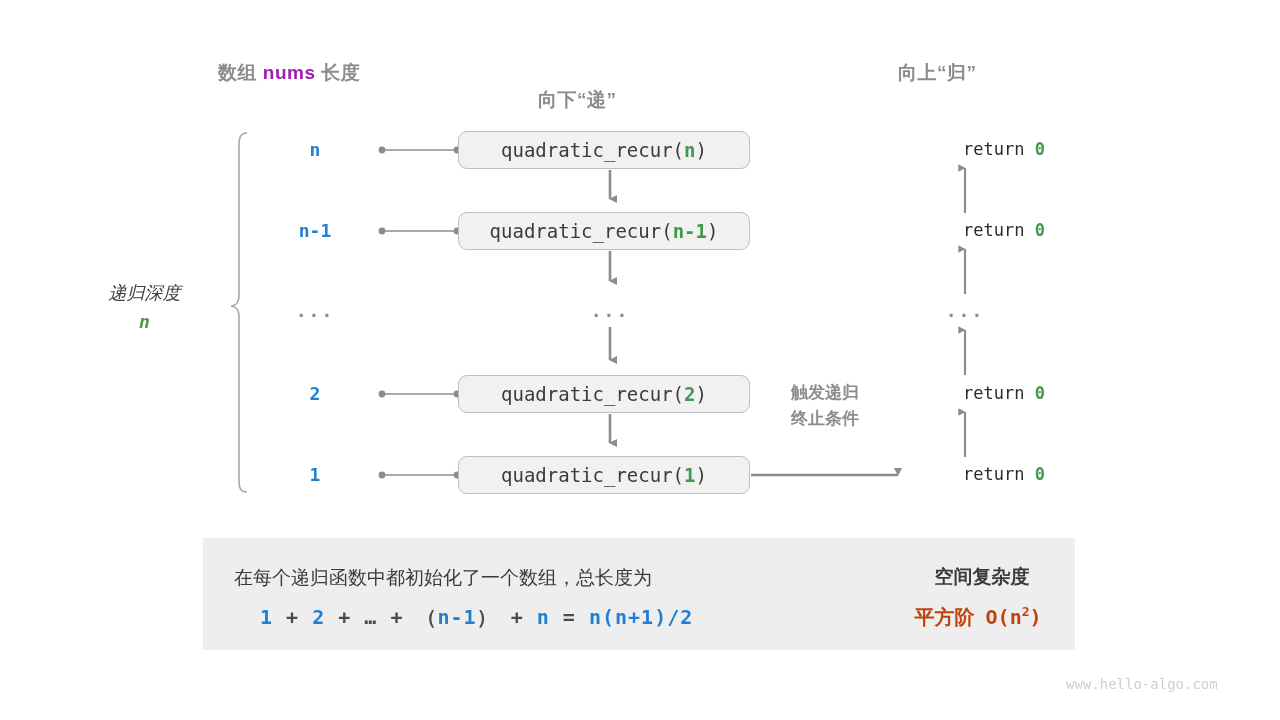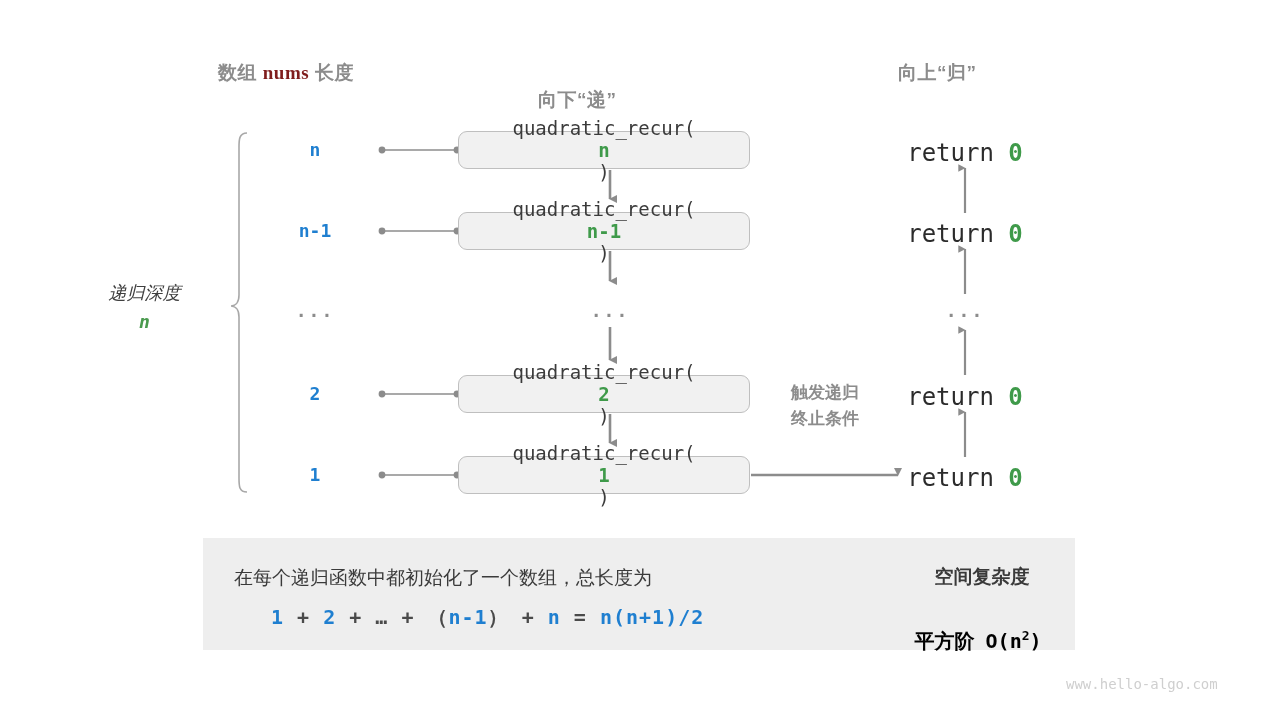--- a/index.html
+++ b/index.html
@@ -21,21 +21,21 @@
   .abs { position: absolute; }
 
   
   .col-head {
     font-size: 19px;
     font-weight: bold;
     color: #8c8c8c;
     white-space: nowrap;
     letter-spacing: 0.5px;
   }
-  .col-head .accent-blue { color: #7f1d1d; font-family: Liberation Serif, serif; }
+  .col-head .accent-blue { color: #a21caf; font-family: Liberation Sans, sans-serif; }
 
   
   .depth-label {
     font-size: 18px;
     color: #3f3f3f;
     text-align: center;
     line-height: 1.55;
     white-space: nowrap;
   }
   .depth-label .green {
@@ -70,31 +70,30 @@
     background: #f1f1f1;
     border: 1.4px solid #bfbfbf;
     border-radius: 9px;
     display: flex;
     align-items: center;
     justify-content: center;
     font-family: "DejaVu Sans Mono", monospace;
     font-size: 19px;
     color: #3b3b3b;
     white-space: nowrap;
-    flex-direction: column;
   }
   .call-box .green { color: #3f9a4a; font-weight: bold; }
 
   
   .ret-label {
     font-family: "DejaVu Sans Mono", monospace;
-    font-size: 24px;
+    font-size: 17px;
     color: #2b2b2b;
     white-space: nowrap;
-    text-align: center;
+    text-align: right;
   }
   .ret-label .green { color: #3f9a4a; font-weight: bold; }
 
   
   .note-text {
     font-size: 17px;
     font-weight: bold;
     color: #8c8c8c;
     line-height: 1.55;
     text-align: center;
@@ -124,24 +123,23 @@
   .sum-title {
     font-size: 19px;
     font-weight: bold;
     color: #3a3a3a;
     white-space: nowrap;
     text-align: center;
   }
   .sum-value {
     font-size: 20px;
     font-weight: bold;
-    color: #000000;
-    white-space: nowrap;
-    text-align: center;
-    margin-top: 24px;
+    color: #c2410c;
+    white-space: nowrap;
+    text-align: center;
   }
   .sum-value .mono { font-family: "DejaVu Sans Mono", monospace; }
   sup { font-size: 0.65em; }
 
   
   .watermark {
     font-family: "DejaVu Sans Mono", monospace;
     font-size: 14px;
     color: #cfcfcf;
     white-space: nowrap;
@@ -283,21 +281,21 @@
 
   <div class="abs note-text" style="left:760px; top:380px; width:130px;">
     <div>触发递归</div>
     <div>终止条件</div>
   </div>
 
   <div class="abs summary-panel" style="left:203px; top:538px; width:872px; height:112px;">
 
     <div class="abs sum-line1" style="left:31px; top:27px;">在每个递归函数中都初始化了一个数组，总长度为</div>
 
-    <div class="abs sum-formula" style="left:57px; top:66px;margin-left:11px;"><span class="blue">1</span><span> + </span><span class="blue">2</span><span> + </span><span>…</span><span> + </span><span>（</span><span class="blue">n-1</span><span>）</span><span> + </span><span class="blue">n</span><span> = </span><span class="blue">n(n+1)/2</span></div>
+    <div class="abs sum-formula" style="left:57px; top:66px;"><span class="blue">1</span><span> + </span><span class="blue">2</span><span> + </span><span>…</span><span> + </span><span>（</span><span class="blue">n-1</span><span>）</span><span> + </span><span class="blue">n</span><span> = </span><span class="blue">n(n+1)/2</span></div>
 
     <div class="abs sum-title" style="left:684px; top:26px; width:190px;">空间复杂度</div>
 
     <div class="abs sum-value" style="left:680px; top:66px; width:190px;">
       <span>平方阶</span><span>&nbsp;&nbsp;</span><span class="mono">O(n<sup>2</sup>)</span>
     </div>
   </div>
 
   <div class="abs watermark" style="left:1066px; top:676px;">www.hello-algo.com</div>
 

